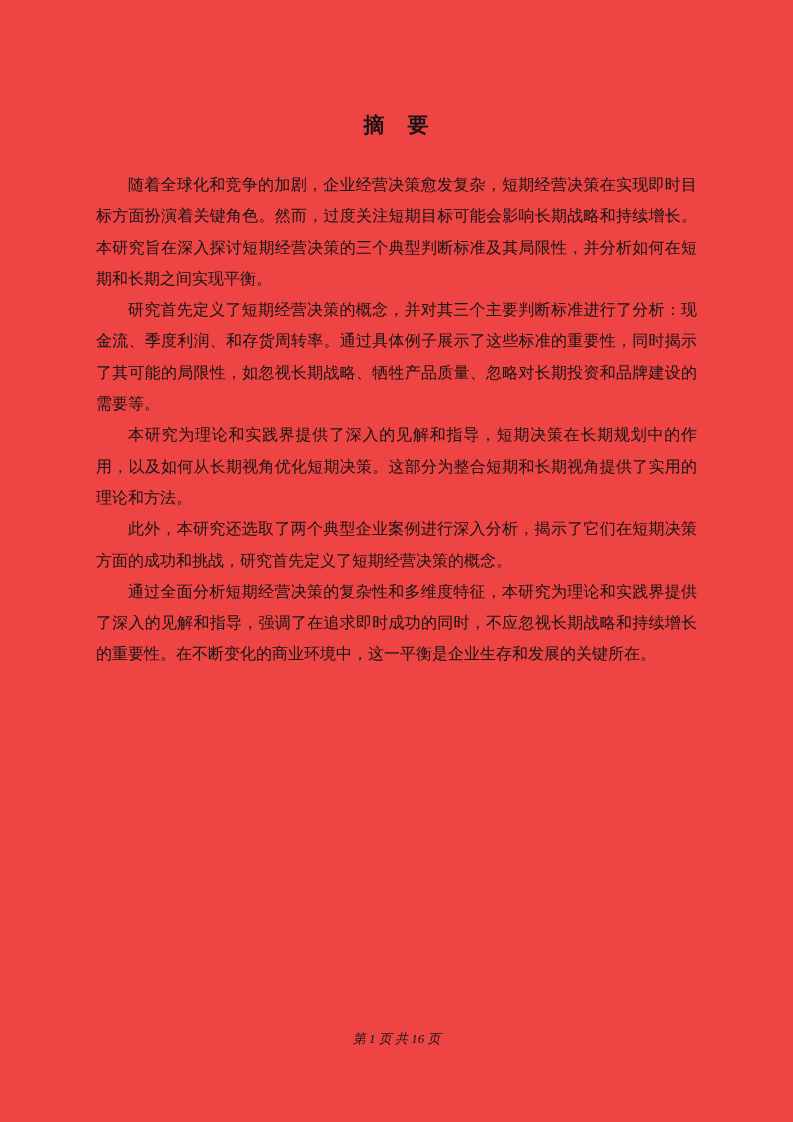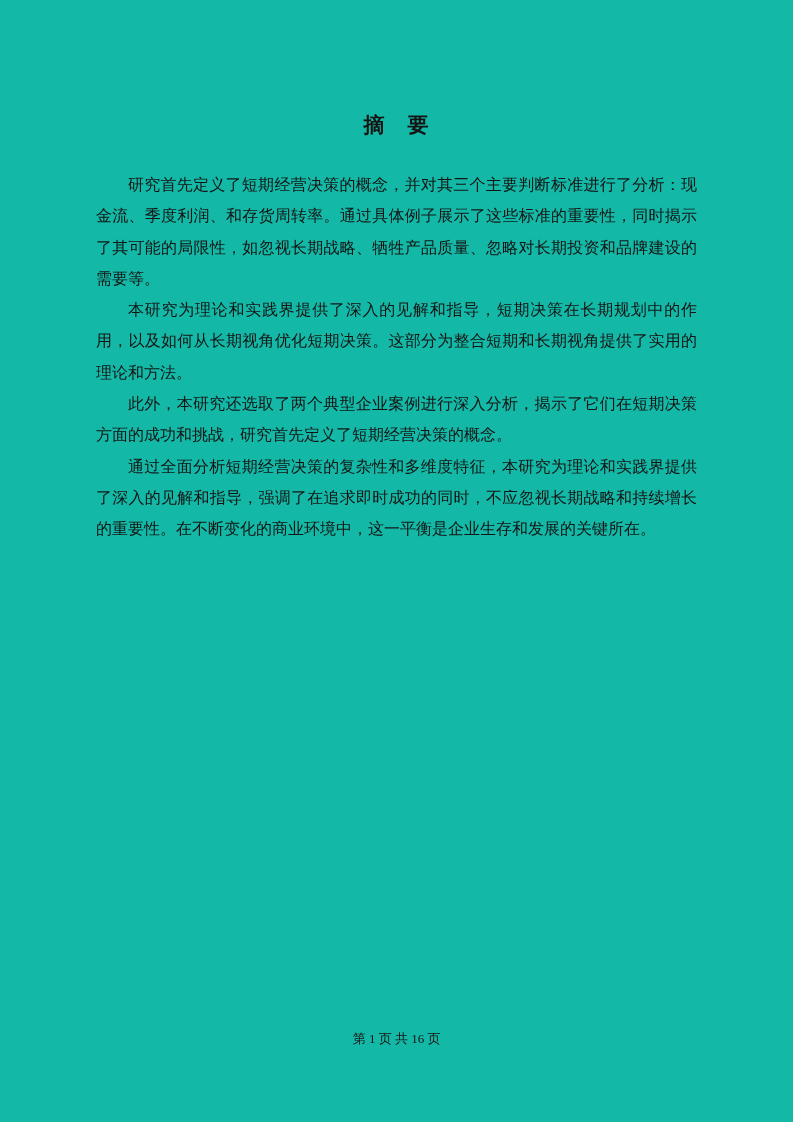--- a/index.html
+++ b/index.html
@@ -4,21 +4,21 @@
 <style>
   html, body {
     margin: 0;
     padding: 0;
     background: #ffffff;
   }
   .page {
     position: relative;
     width: 793px;
     height: 1122px;
-    background: #14b8a6;
+    background: #ef4444;
     overflow: hidden;
     font-family: "Liberation Serif", "DejaVu Serif", serif;
     color: #141414;
   }
   .doc-title {
     position: absolute;
     top: 110px;
     left: 96px;
     width: 601px;
     margin: 0;
@@ -44,29 +44,31 @@
   }
   .doc-footer {
     position: absolute;
     top: 1029px;
     left: 0;
     width: 793px;
     text-align: center;
     font-size: 13px;
     line-height: 20px;
     color: #141414;
+    font-style: italic;
   }
 </style>
 </head>
 <body>
 
 <div class="page">
   <h1 class="doc-title">摘　要</h1>
 
   <div class="doc-body">
+    <p>随着全球化和竞争的加剧，企业经营决策愈发复杂，短期经营决策在实现即时目标方面扮演着关键角色。然而，过度关注短期目标可能会影响长期战略和持续增长。本研究旨在深入探讨短期经营决策的三个典型判断标准及其局限性，并分析如何在短期和长期之间实现平衡。</p>
     <p>研究首先定义了短期经营决策的概念，并对其三个主要判断标准进行了分析：现金流、季度利润、和存货周转率。通过具体例子展示了这些标准的重要性，同时揭示了其可能的局限性，如忽视长期战略、牺牲产品质量、忽略对长期投资和品牌建设的需要等。</p>
     <p>本研究为理论和实践界提供了深入的见解和指导，短期决策在长期规划中的作用，以及如何从长期视角优化短期决策。这部分为整合短期和长期视角提供了实用的理论和方法。</p>
     <p>此外，本研究还选取了两个典型企业案例进行深入分析，揭示了它们在短期决策方面的成功和挑战，研究首先定义了短期经营决策的概念。</p>
     <p>通过全面分析短期经营决策的复杂性和多维度特征，本研究为理论和实践界提供了深入的见解和指导，强调了在追求即时成功的同时，不应忽视长期战略和持续增长的重要性。在不断变化的商业环境中，这一平衡是企业生存和发展的关键所在。</p>
   </div>
 
   <div class="doc-footer">第 1 页 共 16 页</div>
 </div>
 
 </body></html>

